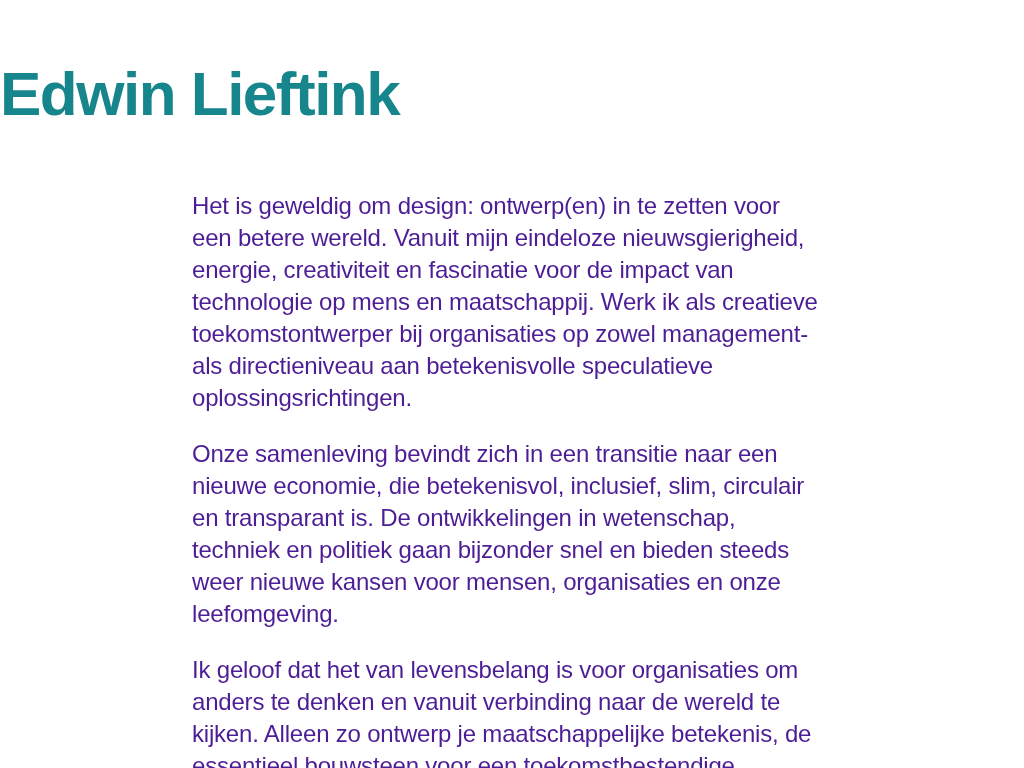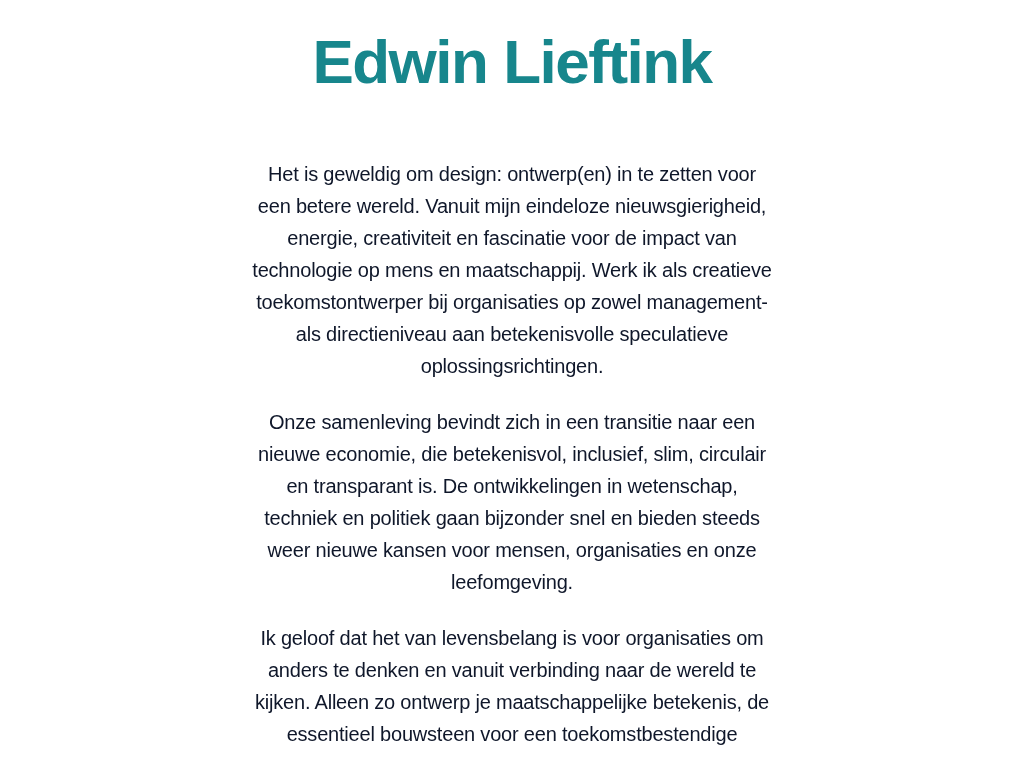--- a/index.html
+++ b/index.html
@@ -9,40 +9,40 @@
   }
   body {
     width: 1024px;
     height: 768px;
     overflow: hidden;
     font-family: "Liberation Sans", sans-serif;
   }
   .page {
     width: 1024px;
     height: 768px;
-    padding-top: 30px;
+    padding-top: 62px;
     box-sizing: border-box;
-    text-align: center;
+    text-align: left;
     overflow: hidden;
   }
   h1.page-title {
     margin: 0 0 64px 0;
     font-size: 62px;
     line-height: 64px;
     font-weight: 700;
     letter-spacing: -1.5px;
     color: #17868c;
   }
   p.para {
     margin: 0 auto 24px auto;
     max-width: 640px;
-    font-size: 20px;
+    font-size: 24px;
     line-height: 32px;
     letter-spacing: -0.2px;
-    color: #0f172a;
+    color: #4c1d95;
     white-space: pre-line; 
   }
 </style>
 </head>
 <body>
 
 <main class="page">
   <h1 class="page-title">Edwin Lieftink</h1>
 
   <p class="para">Het is geweldig om design: ontwerp(en) in te zetten voor

